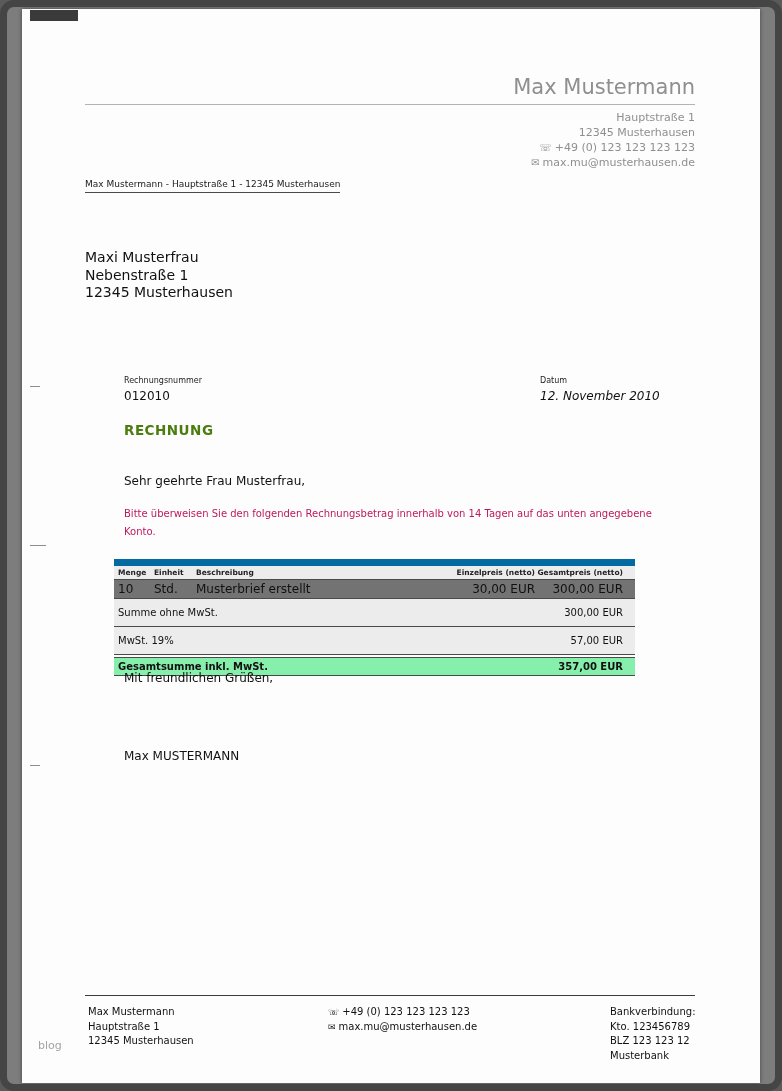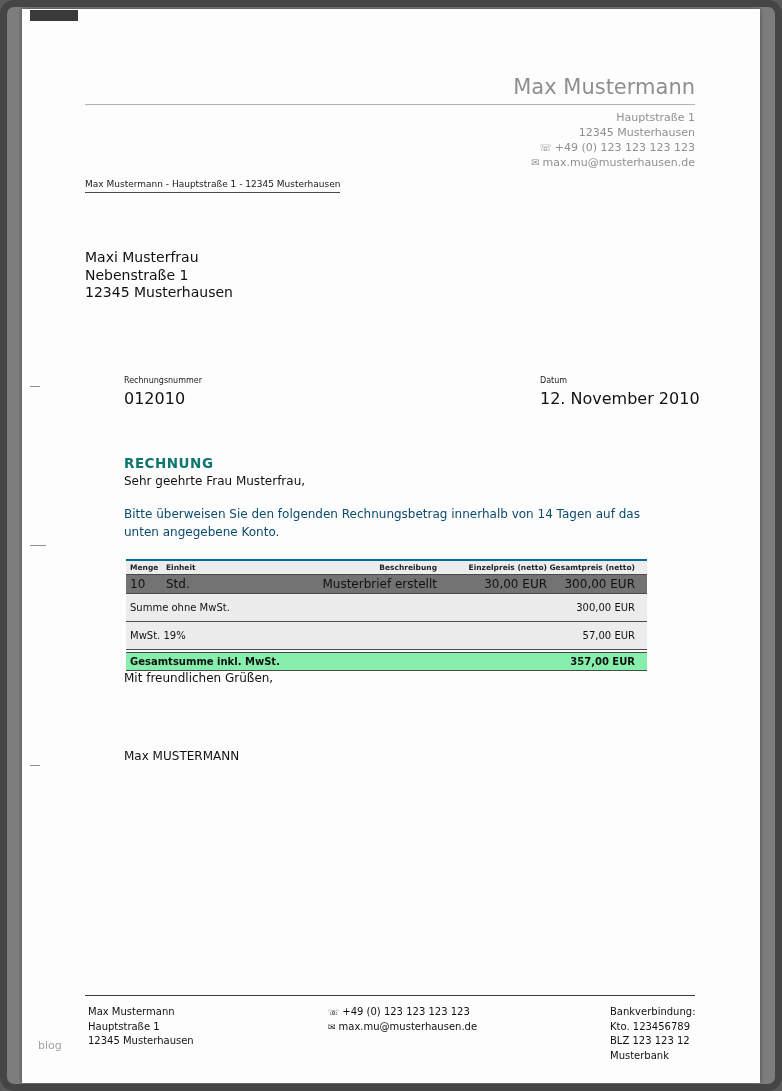--- a/index.html
+++ b/index.html
@@ -23,42 +23,42 @@
 
   
   .sender { position:absolute; left:63px; top:170px; font-size:9px; color:#1a1a1a; }
   .sender span { border-bottom:1px solid #4a4a4a; padding-bottom:3px; display:inline-block; }
 
   
   .recipient { position:absolute; left:63px; top:240px; font-size:14px; color:#111; line-height:17.5px; }
 
   
   .ref-label { position:absolute; font-size:8px; color:#222; }
-  .ref-value { position:absolute; font-size:16px; color:#111; }
+  .ref-value { position:absolute; font-size:12px; color:#111; }
   .ref-inv-l { left:102px; top:367px; } .ref-inv-v { left:102px; top:380px; }
-  .ref-dat-l { left:518px; top:367px; } .ref-dat-v { left:518px; top:380px; }
+  .ref-dat-l { left:518px; top:367px; } .ref-dat-v { left:518px; top:380px;font-style:italic; }
 
   .title { position:absolute; left:102px; top:413px; font-size:13.5px; font-weight:bold;
-           letter-spacing:.5px; color:#0f766e;margin-top:33px; }
+           letter-spacing:.5px; color:#4d7c0f; }
   .salutation { position:absolute; left:102px; top:465px; font-size:12px; color:#111; }
-  .body-par { position:absolute; left:102px; top:496px; width:532px; font-size:12px;
-              line-height:18px; color:#0c4a6e; }
+  .body-par { position:absolute; left:102px; top:496px; width:532px; font-size:10px;
+              line-height:18px; color:#be185d; }
 
   
-  .table { position:absolute; left:104px; top:550px; width:521px; border-top:2px solid #0369a1;
+  .table { position:absolute; left:92px; top:550px; width:521px; border-top:7px solid #0369a1;
            color:#111; }
   .t-row { display:flex; align-items:center; border-bottom:1px solid #4a4a4a; }
   .t-head { background:#ececec; height:14px; font-size:7.5px; font-weight:bold; color:#222; }
   .t-item { height:19px; font-size:12px; background:#737373; }
   .t-sum  { height:28px; font-size:10px; background:#ececec; }
   .t-total{ height:19px; font-size:10px; font-weight:bold; margin-top:2px;
             border-top:1px solid #4a4a4a; background:#86efac; }
   .c-menge { width:40px; padding-left:4px; }
   .c-einheit { width:42px; }
-  .c-beschr { flex:1;text-align:right; }
+  .c-beschr { flex:1; }
   .c-preis { width:110px; text-align:right; }
   .c-gpreis { width:100px; text-align:right; padding-right:12px; }
   .c-sumlabel { flex:1; padding-left:4px; }
 
   .closing { position:absolute; left:102px; top:662px; font-size:12px; color:#111; }
   .signature { position:absolute; left:102px; top:740px; font-size:12px; color:#111; }
 
   
   .footer-rule { position:absolute; left:63px; top:986px; width:610px; height:1px; background:#3c3c3c; }
   .footer { position:absolute; left:0; top:996px; width:738px; font-size:10px; color:#111; line-height:14.5px; }

